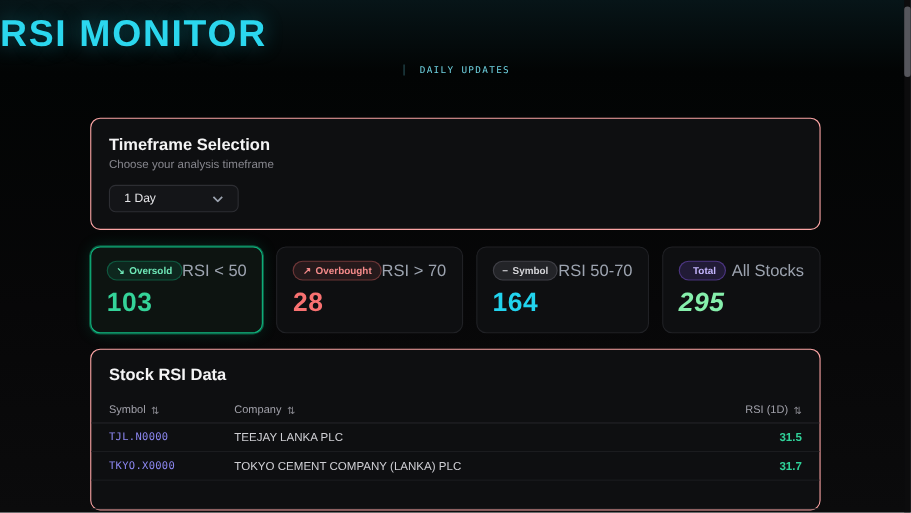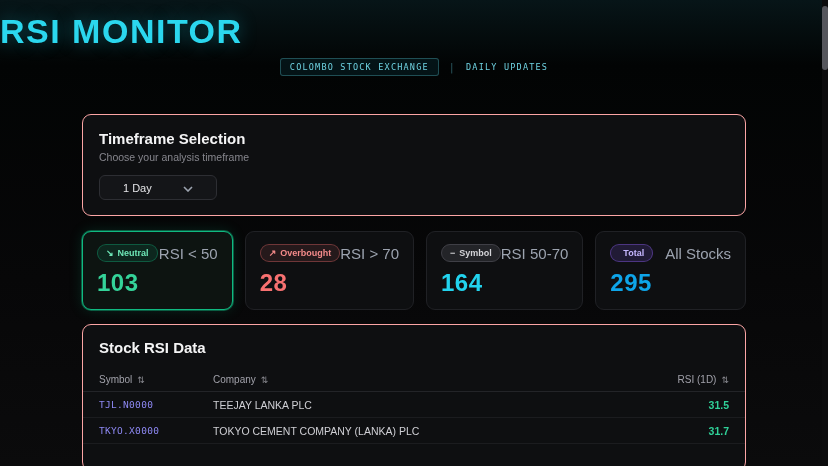--- a/index.html
+++ b/index.html
@@ -29,21 +29,21 @@
   .container { width:664px; margin:0 auto; }
 
   .card {
     background:#0e0f11; border:1px solid #fca5a5; border-radius:9px;
   }
   .tf-card { margin-top:38px; padding:15px 16px; }
   .card-title { font-size:15px; font-weight:700; color:#f4f4f5; }
   .card-sub { margin-top:4px; font-size:10.5px; color:#86868d; }
   .select {
     margin-top:12px; width:118px; height:25px; display:flex; align-items:center;
-    justify-content:space-between; padding:0 23px; background:#141518;
+    justify-content:space-between; padding:0 13px; background:#141518;
     border:1px solid #2d2e33; border-radius:6px; font-size:11px; color:#e4e4e7;
     cursor:pointer;
   }
   .select svg { stroke:#9ca3af; }
 
   .stats { margin-top:15px; display:grid; grid-template-columns:repeat(4,1fr); gap:12px; }
   .stat-card { padding:12px 14px; border-radius:9px; background:#0e0f11; border:1px solid #202125; }
   .stat-card.selected {
     border:1px solid #10b981;
     box-shadow:0 0 0 1px rgba(16,185,129,.45), 0 0 14px rgba(16,185,129,.18);
@@ -81,21 +81,20 @@
 
   .scrollbar { position:absolute; top:0; right:0; width:6px; height:466px; background:#0c0c0d; }
   .scroll-thumb { position:absolute; top:6px; right:0; width:6px; height:64px; background:#55565c; border-radius:3px; }
 </style>
 </head>
 <body>
 
 <div class="header">
   <div class="title">RSI MONITOR</div>
   <div class="subrow">
-    <span class="exchange-badge">COLOMBO STOCK EXCHANGE</span>
     <span class="sub-sep">|</span>
     <span>DAILY UPDATES</span>
   </div>
 </div>
 
 <div class="container">
 
   <div class="card tf-card">
     <div class="card-title">Timeframe Selection</div>
     <div class="card-sub">Choose your analysis timeframe</div>
@@ -107,21 +106,21 @@
           </svg>
       </span>
     </div>
   </div>
 
   <div class="stats">
   <div class="stat-card selected">
     <div class="stat-top">
       <span class="pill tone-green">
         <span class="pill-icon">↘</span>
-        <span class="pill-label">Neutral</span>
+        <span class="pill-label">Oversold</span>
       </span>
       <span class="range">RSI &lt; 50</span>
     </div>
     <div class="stat-value" style="color: rgb(52, 211, 153);">103</div>
   </div>
 
   <div class="stat-card">
     <div class="stat-top">
       <span class="pill tone-red">
         <span class="pill-icon">↗</span>
@@ -144,21 +143,21 @@
   </div>
 
   <div class="stat-card">
     <div class="stat-top">
       <span class="pill tone-purple">
         <span class="pill-icon"></span>
         <span class="pill-label">Total</span>
       </span>
       <span class="range">All Stocks</span>
     </div>
-    <div class="stat-value" style="color: #0ea5e9;">295</div>
+    <div class="stat-value" style="color: #86efac; font-style: italic;">295</div>
   </div>
 </div>
 
   <div class="card table-card">
     <div class="table-head-block">
       <div class="card-title">Stock RSI Data</div>
     </div>
     <div class="thead">
       <span class="th">
         <span>Symbol</span>

